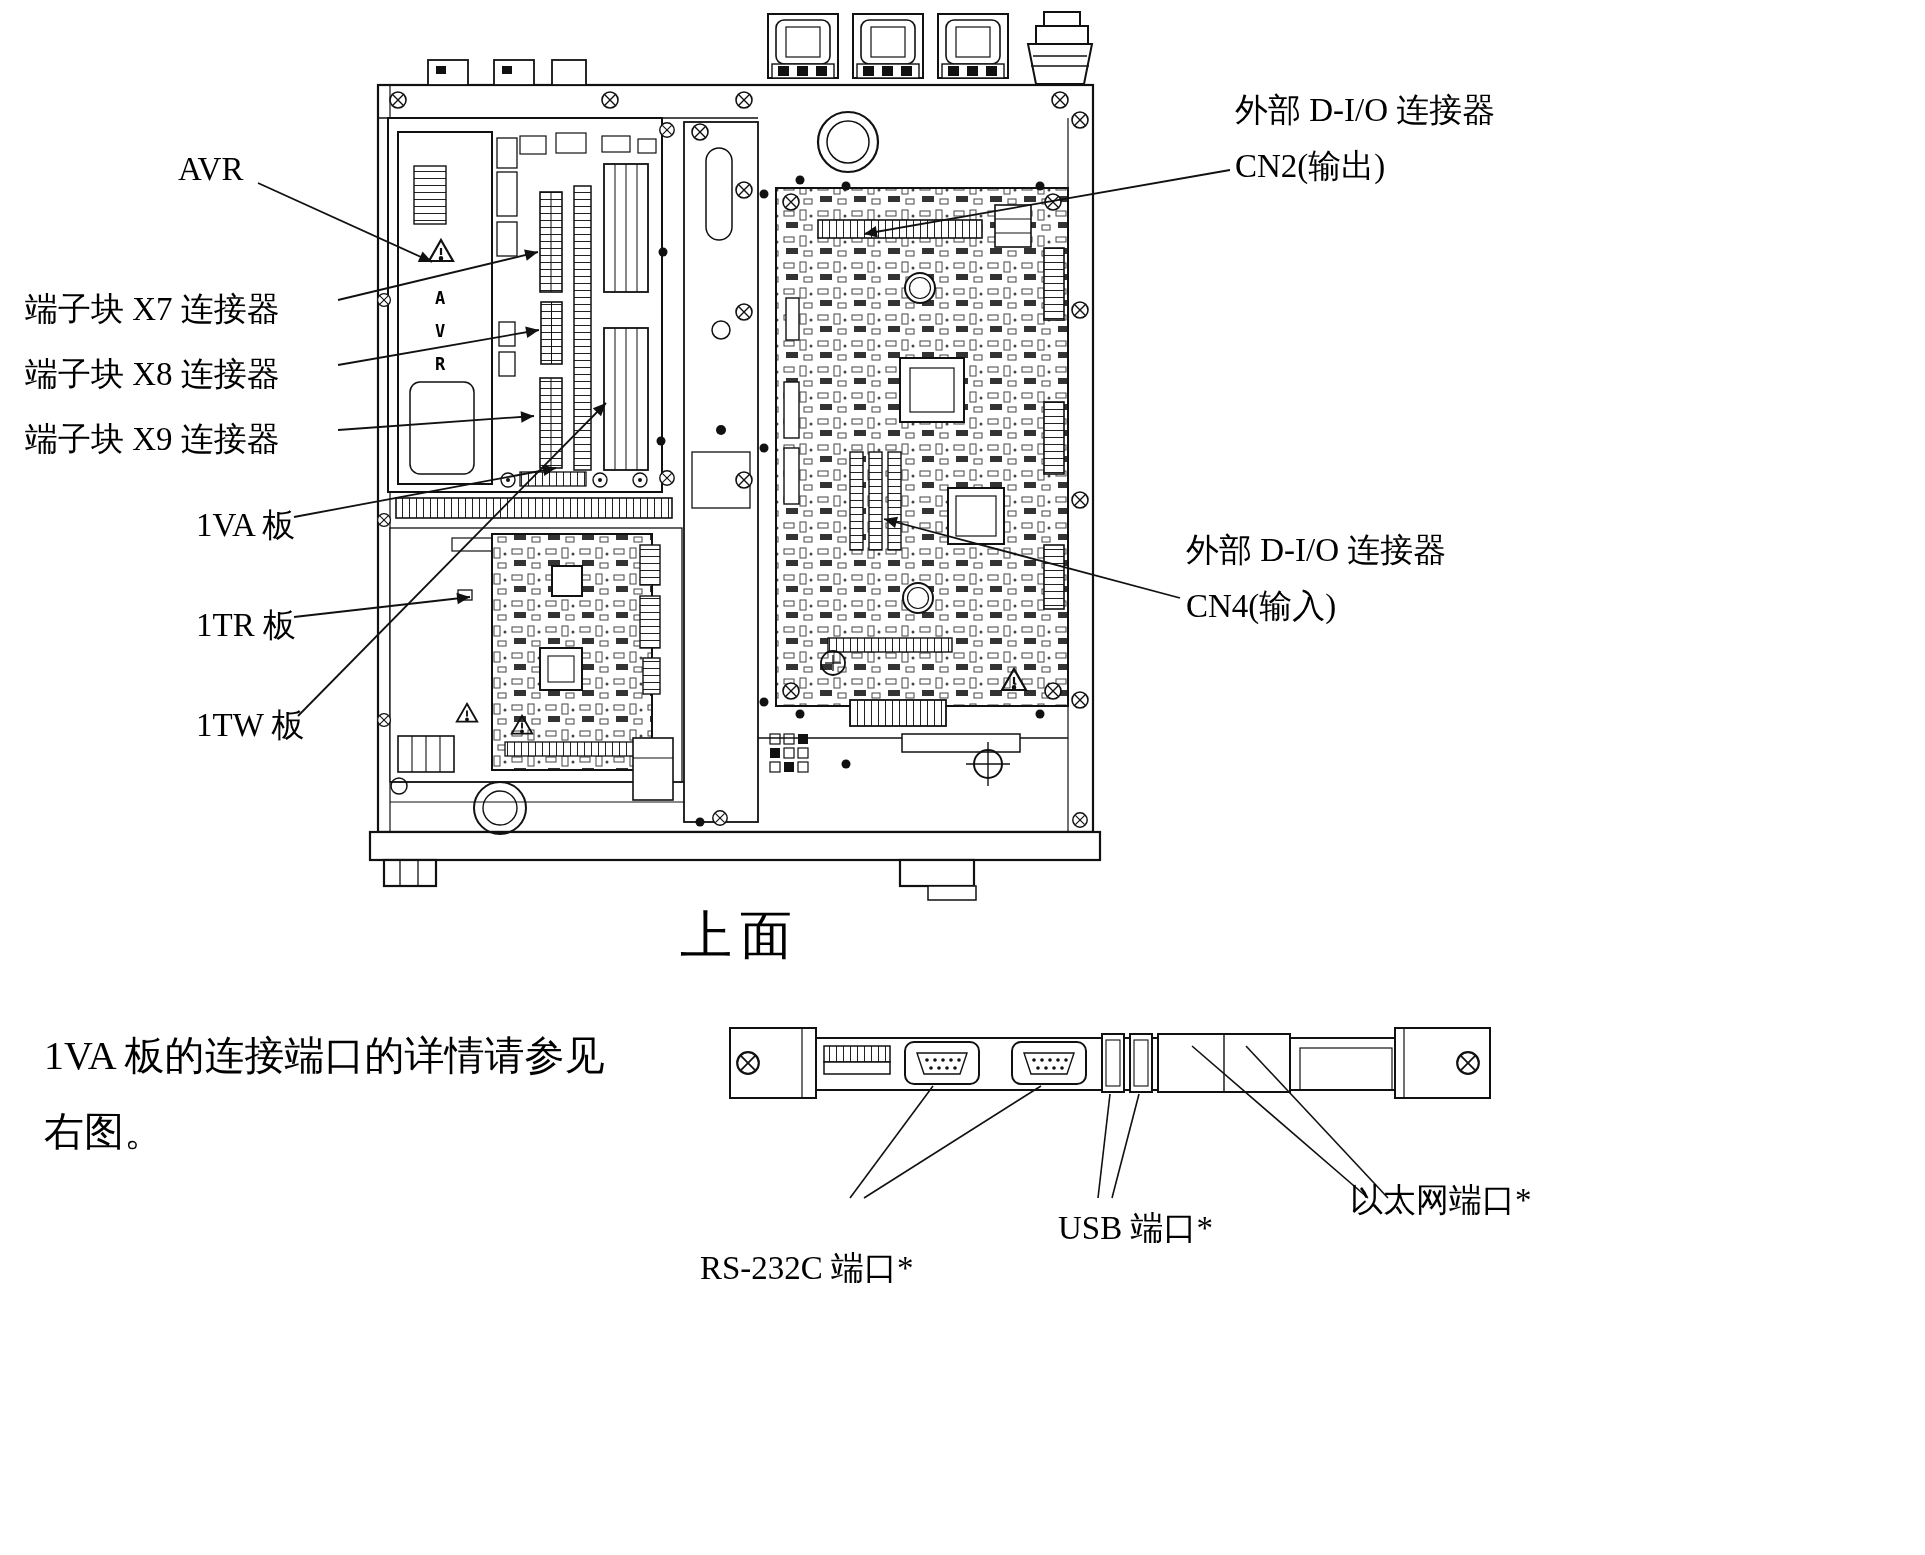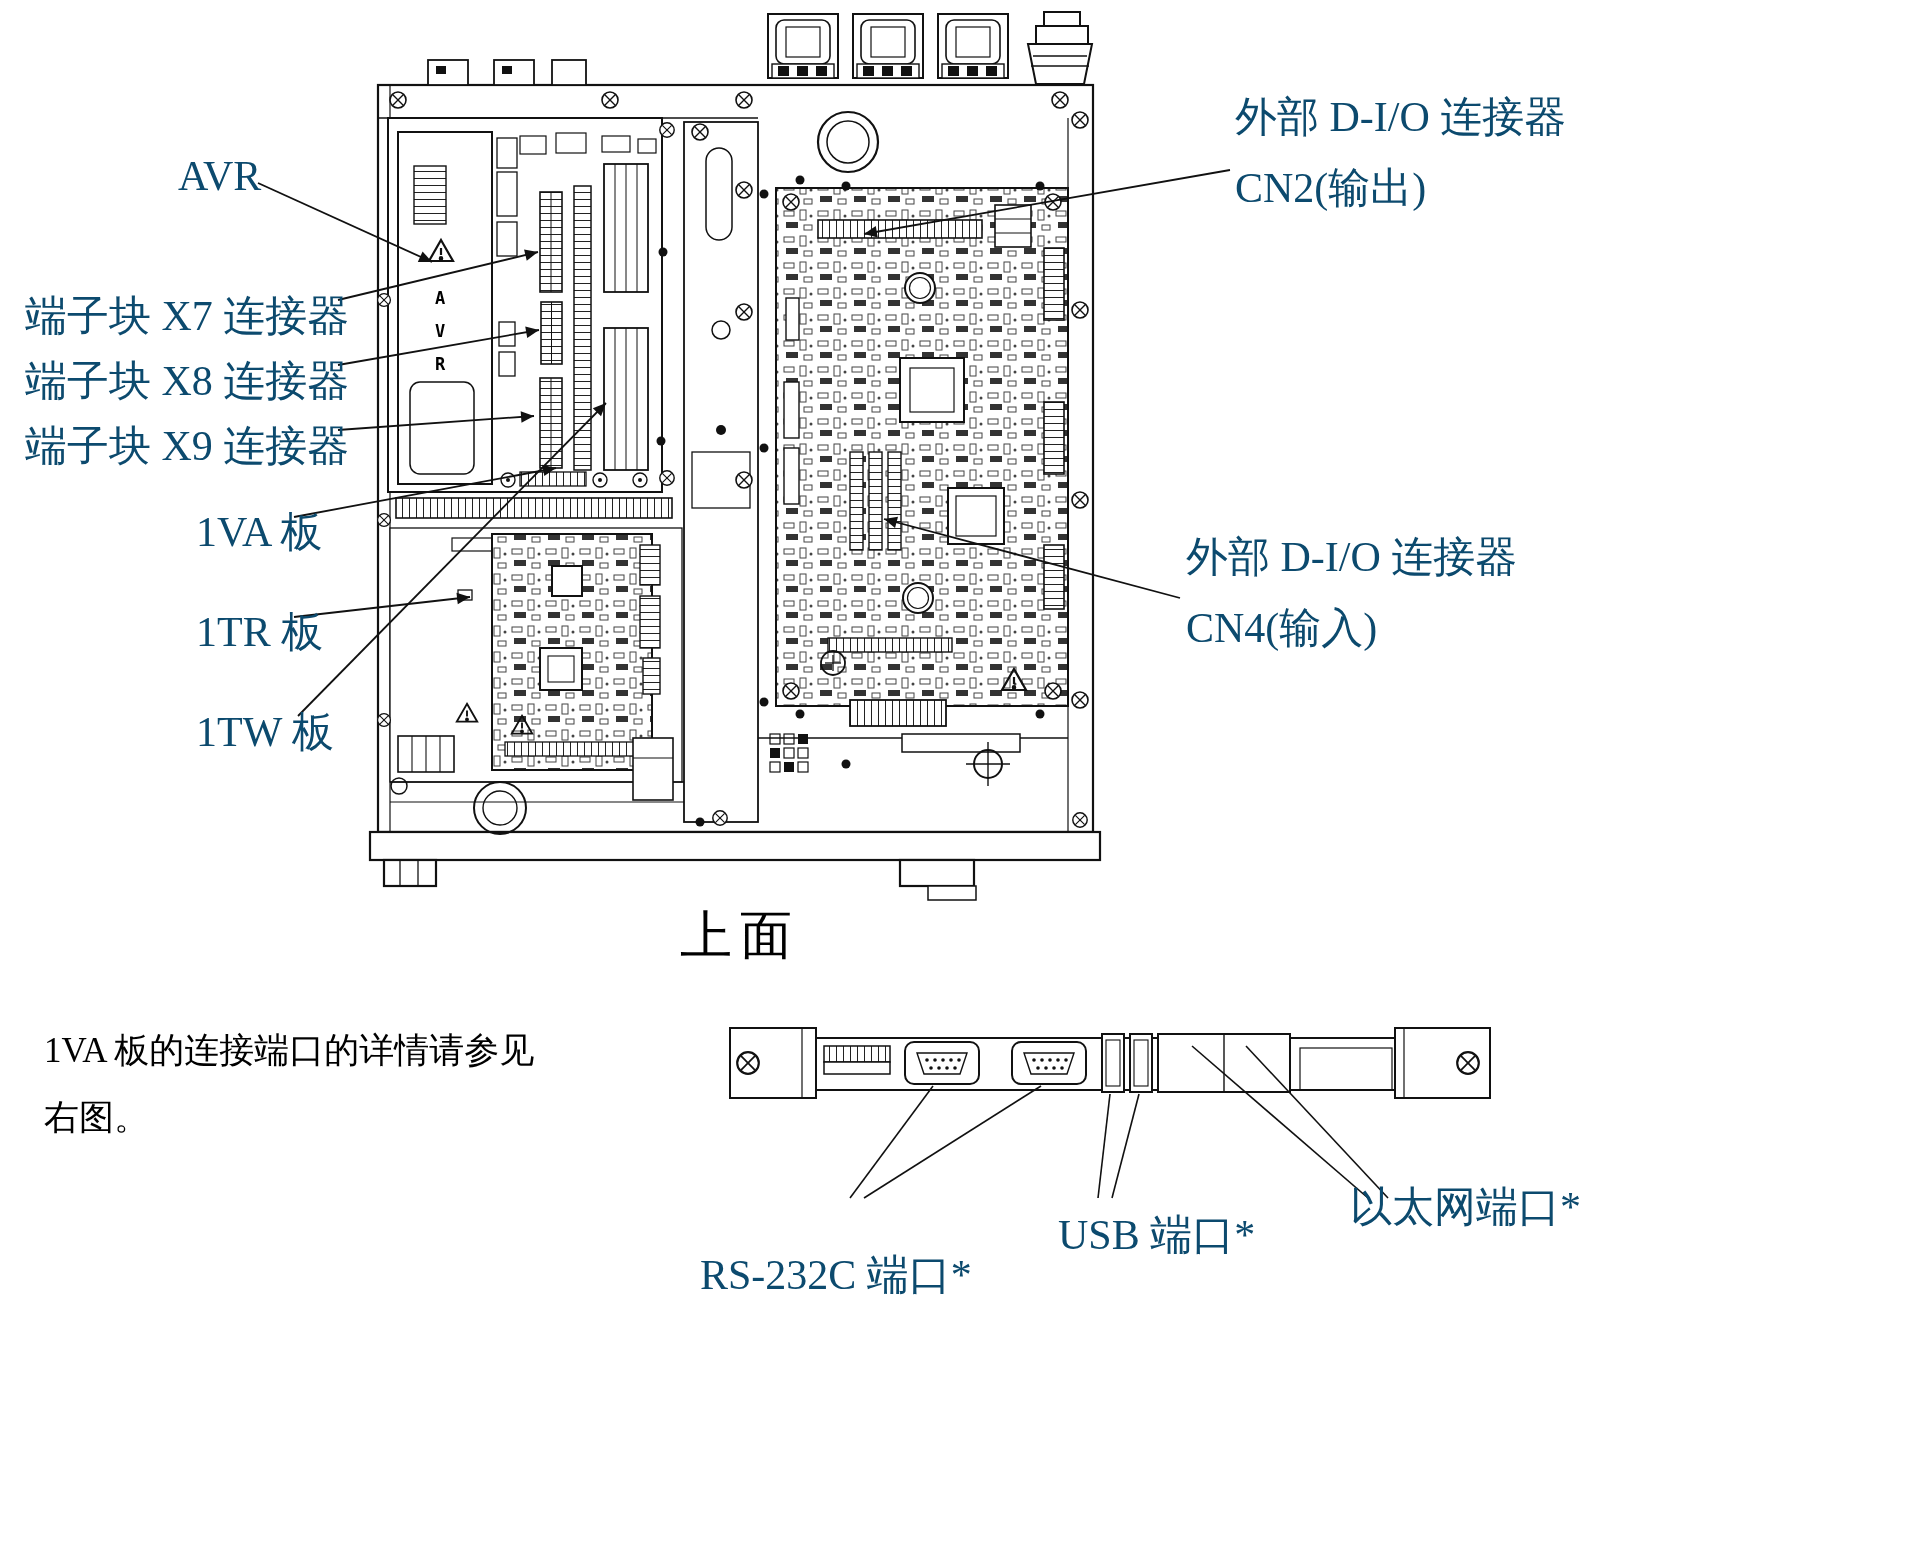--- a/index.html
+++ b/index.html
@@ -9,34 +9,34 @@
     width: 1925px;
     height: 1555px;
     background: #ffffff;
     overflow: hidden;
     color: #000;
     font-family: "Liberation Serif", "DejaVu Serif", serif;
   }
   .art { position: absolute; left: 0; top: 0; }
   .callout {
     position: absolute;
-    font-size: 42px;
+    font-size: 33px;
     line-height: 1.7;
     white-space: nowrap;
-    color: #0c4a6e;
+    color: #000000;
   }
   .caption {
     position: absolute;
     font-size: 52px;
     letter-spacing: 8px;
     white-space: nowrap;
   }
   .note {
     position: absolute;
-    font-size: 35px;
+    font-size: 40px;
     line-height: 1.9;
     white-space: nowrap;
   }
   .avr-marking {
     position: absolute;
     writing-mode: vertical-lr;
     text-orientation: upright;
     letter-spacing: 13px;
     font-size: 17px;
     font-weight: bold;

